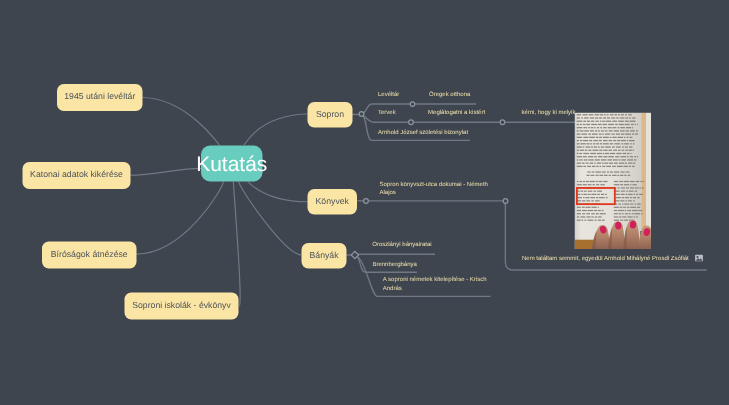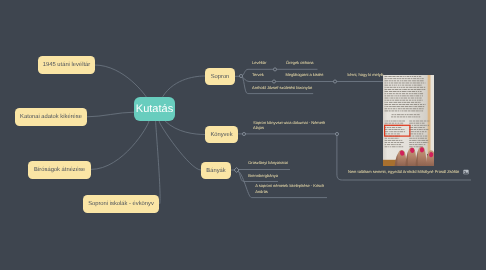--- a/index.html
+++ b/index.html
@@ -5,21 +5,21 @@
   html,body{margin:0;padding:0;}
   body{width:486px;height:270px;overflow:hidden;background:#3E454F;
        font-family:"Liberation Sans",sans-serif;
        -webkit-font-smoothing:antialiased;
        text-rendering:geometricPrecision;}
   #stage{position:relative;width:486px;height:270px;background:#3E454F;}
   svg.links{position:absolute;left:0;top:0;width:486px;height:270px;overflow:visible;}
   .node{position:absolute;border-radius:4.5px;background:#FAE5A5;color:#4c525b;
         display:flex;align-items:center;justify-content:center;
         font-size:5.8px;white-space:nowrap;box-sizing:border-box;}
-  .root{background:#68CDBE;color:#ffffff;font-size:11px;border-radius:6px;}
+  .root{background:#68CDBE;color:#ffffff;font-size:14px;border-radius:6px;}
   .leaf{position:absolute;color:#EFE0AC;font-size:4px;line-height:5.2px;}
 </style>
 </head>
 <body>
 
 <div id="stage">
 
   <svg class="links" viewBox="0 0 486 270">
     <g fill="none" stroke="#6F7884" stroke-width="0.8">
 

